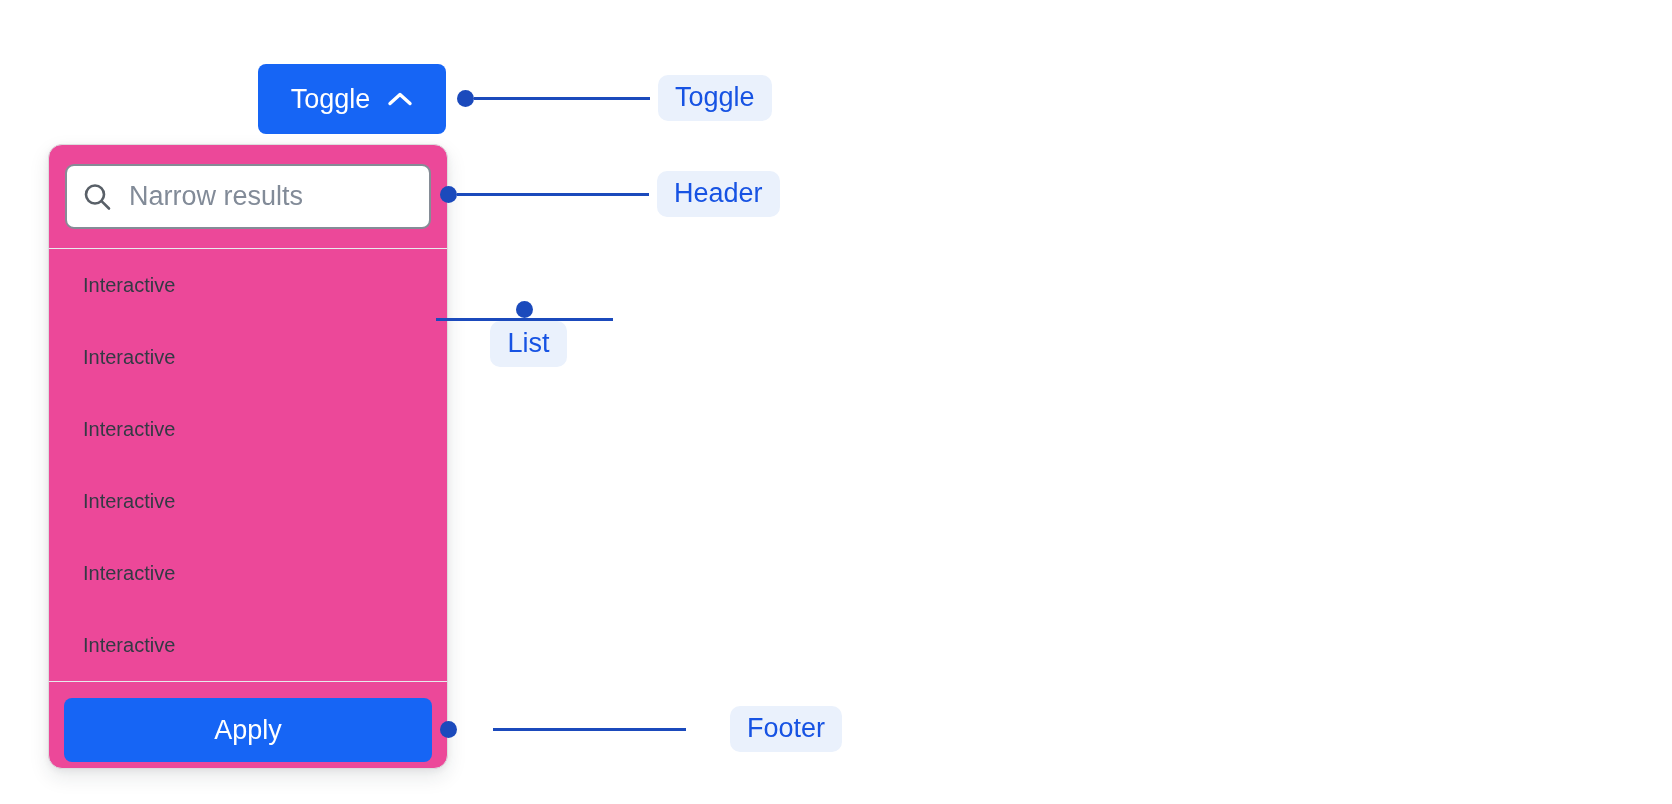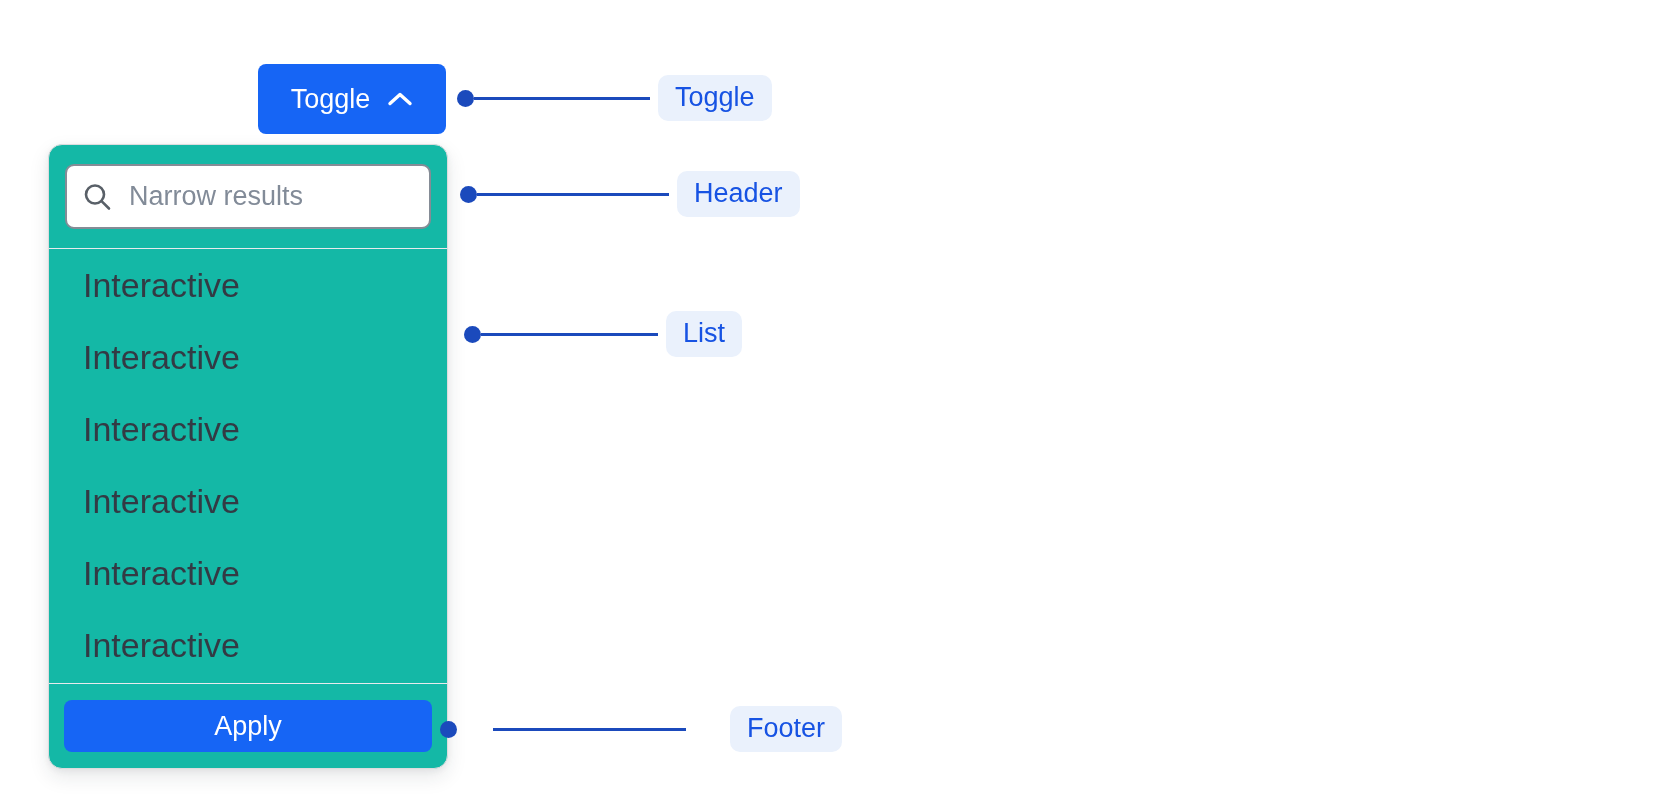--- a/index.html
+++ b/index.html
@@ -13,46 +13,46 @@
     background: #1665F5; border: none; border-radius: 8px;
     color: #ffffff; font-size: 27px; font-weight: 500; font-family: inherit;
     display: flex; align-items: center; justify-content: center; gap: 17px;
     cursor: pointer;
   }
   .chevron-up { display: block; }
 
   
   .panel {
     position: absolute; left: 48px; top: 128px; width: 400px; height: 625px;
-    background: #14b8a6; border: 1px solid #DCDCDE; border-radius: 14px;
+    background: #ec4899; border: 1px solid #DCDCDE; border-radius: 14px;
     box-shadow: 0 8px 20px rgba(34, 38, 46, 0.10), 0 2px 6px rgba(34, 38, 46, 0.06);
     display: flex; flex-direction: column; overflow: hidden;
   }
   .panel-header { padding: 19px 16px; border-bottom: 1px solid #E8EAED; flex: none; }
   .search-box { position: relative; height: 65px; }
   .search-input {
     width: 100%; height: 65px; border: 2px solid #858C96; border-radius: 9px;
     padding: 0 16px 0 62px; font-size: 27px; color: #333A44;
     font-family: inherit; outline: none; background: #ffffff;
   }
   .search-input::placeholder { color: #828B98; opacity: 1; }
   .search-icon {
     position: absolute; left: 17px; top: 50%; transform: translateY(-50%);
     width: 31px; height: 31px; pointer-events: none;
   }
 
   .panel-list { flex: 1; display: flex; flex-direction: column; }
   .list-item {
     height: 72px; display: flex; align-items: center;
-    padding: 0 16px 0 34px; font-size: 34px; color: #333A44; cursor: pointer;
+    padding: 0 16px 0 34px; font-size: 20px; color: #333A44; cursor: pointer;
   }
 
   .panel-footer { border-top: 1px solid #E8EAED; padding: 16px 15px 16px 15px; flex: none; }
   .apply-btn {
-    display: block; width: 100%; height: 52px;
+    display: block; width: 100%; height: 64px;
     background: #1665F5; border: none; border-radius: 8px;
     color: #ffffff; font-size: 27px; font-weight: 500; font-family: inherit;
     cursor: pointer;
   }
 
   
   .callout {
     position: absolute; display: flex; align-items: center;
     transform: translateY(-50%); pointer-events: none;
   }
@@ -60,23 +60,23 @@
     width: 17px; height: 17px; border-radius: 50%; background: #1B4ABC; flex: none;
   }
   .callout .line { height: 3px; background: #1B4ABC; flex: none; }
   .callout .chip {
     margin-left: 8px; background: #EAF1FC; color: #1753E3;
     font-size: 27px; font-weight: 500; line-height: 1;
     padding: 9px 17px 10px 17px; border-radius: 10px; white-space: nowrap;
   }
   .callout-toggle { left: 457px; top: 82px; }
   .callout-toggle .line { width: 176px; }
-  .callout-header { left: 460px; top: 178px; }
+  .callout-header { left: 440px; top: 178px; }
   .callout-header .line { width: 192px; }
-  .callout-list   { left: 464px; top: 318px; }
+  .callout-list   { left: 436px; top: 318px; flex-direction: column; }
   .callout-list .line { width: 177px; }
   .callout-footer { left: 440px; top: 713px; gap: 36px; }
   .callout-footer .line { width: 193px; }
 </style>
 </head>
 <body>
 
 <div class="canvas">
 
   <button class="toggle-btn">

